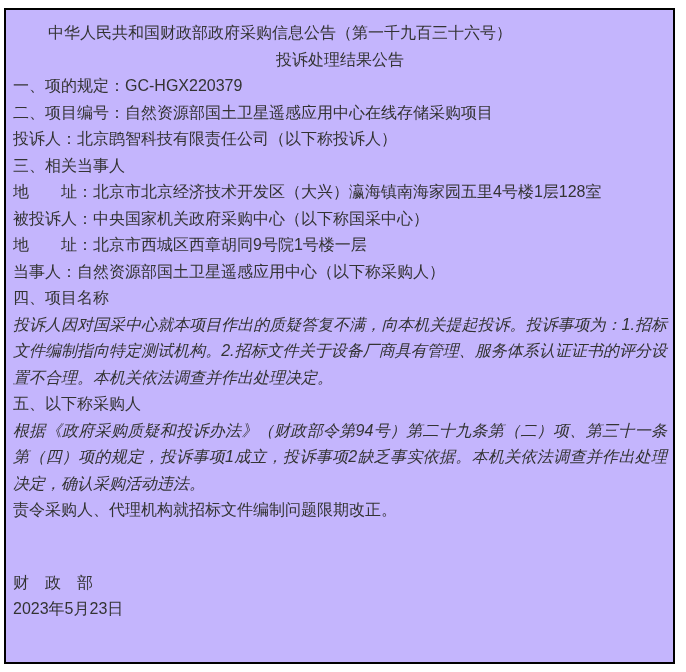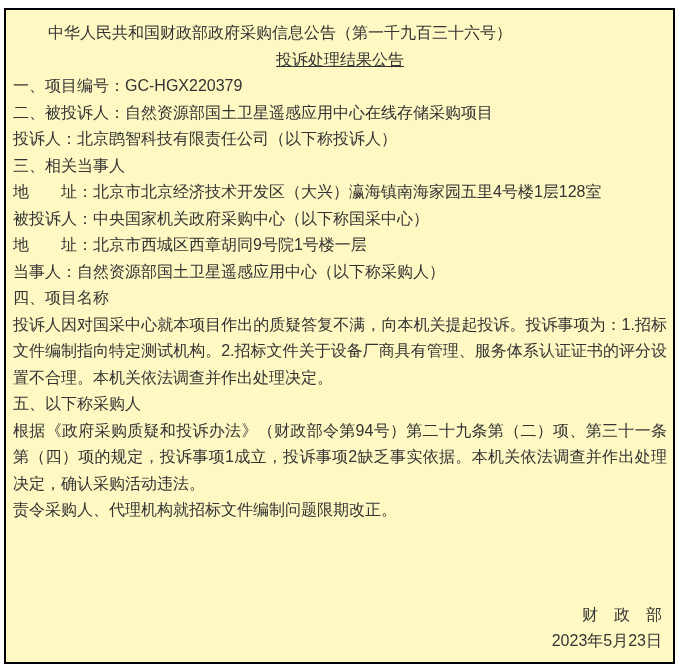--- a/index.html
+++ b/index.html
@@ -7,58 +7,59 @@
     width: 686px; height: 672px;
     background: #ffffff;
     font-family: "Liberation Sans", sans-serif;
     color: #333333;
   }
   .paper {
     position: absolute;
     left: 4px; top: 8px;
     width: 671px; height: 656px;
     border: 2px solid #000000;
-    background: #fef9c3;
+    background: #c4b5fd;
     padding: 10px 6px 0 7px;
     overflow: hidden;
   }
   .line {
     font-size: 16px;
     line-height: 26.5px;
     white-space: nowrap;
   }
   .title-line { margin-left: 35px; }
-  .subtitle-line { text-align: center; margin-left: 0; text-decoration: underline; }
+  .subtitle-line { text-align: center; margin-left: 0; }
   .para {
     font-size: 16px;
     line-height: 26.5px;
     text-align: justify;
     white-space: normal;
+    font-style: italic;
   }
   .signature {
-    margin-top: 78px;
-    text-align: right;
+    margin-top: 46px;
+    text-align: left;
     padding-right: 5px;
   }
   .signature .line { white-space: nowrap; }
 </style>
 </head>
 <body>
 
 <div class="paper">
 
   <div class="line title-line">中华人民共和国财政部政府采购信息公告（第一千九百三十六号）</div>
   <div class="line subtitle-line">投诉处理结果公告</div>
 
   <div class="line">
-    <span>一、项目编号：</span><span>GC-HGX220379</span>
+    <span>一、项的规定：</span><span>GC-HGX220379</span>
   </div>
 
   <div class="line">
-    <span>二、被投诉人：</span><span>自然资源部国土卫星遥感应用中心在线存储采购项目</span>
+    <span>二、项目编号：</span><span>自然资源部国土卫星遥感应用中心在线存储采购项目</span>
   </div>
 
   <div class="line">
     <span>投诉人：</span><span>北京鹍智科技有限责任公司（以下称投诉人）</span>
   </div>
 
   <div class="line">三、相关当事人</div>
   <div class="line">
     <span>地　　址：</span><span>北京市北京经济技术开发区（大兴）瀛海镇南海家园五里4号楼1层128室</span>
   </div>

